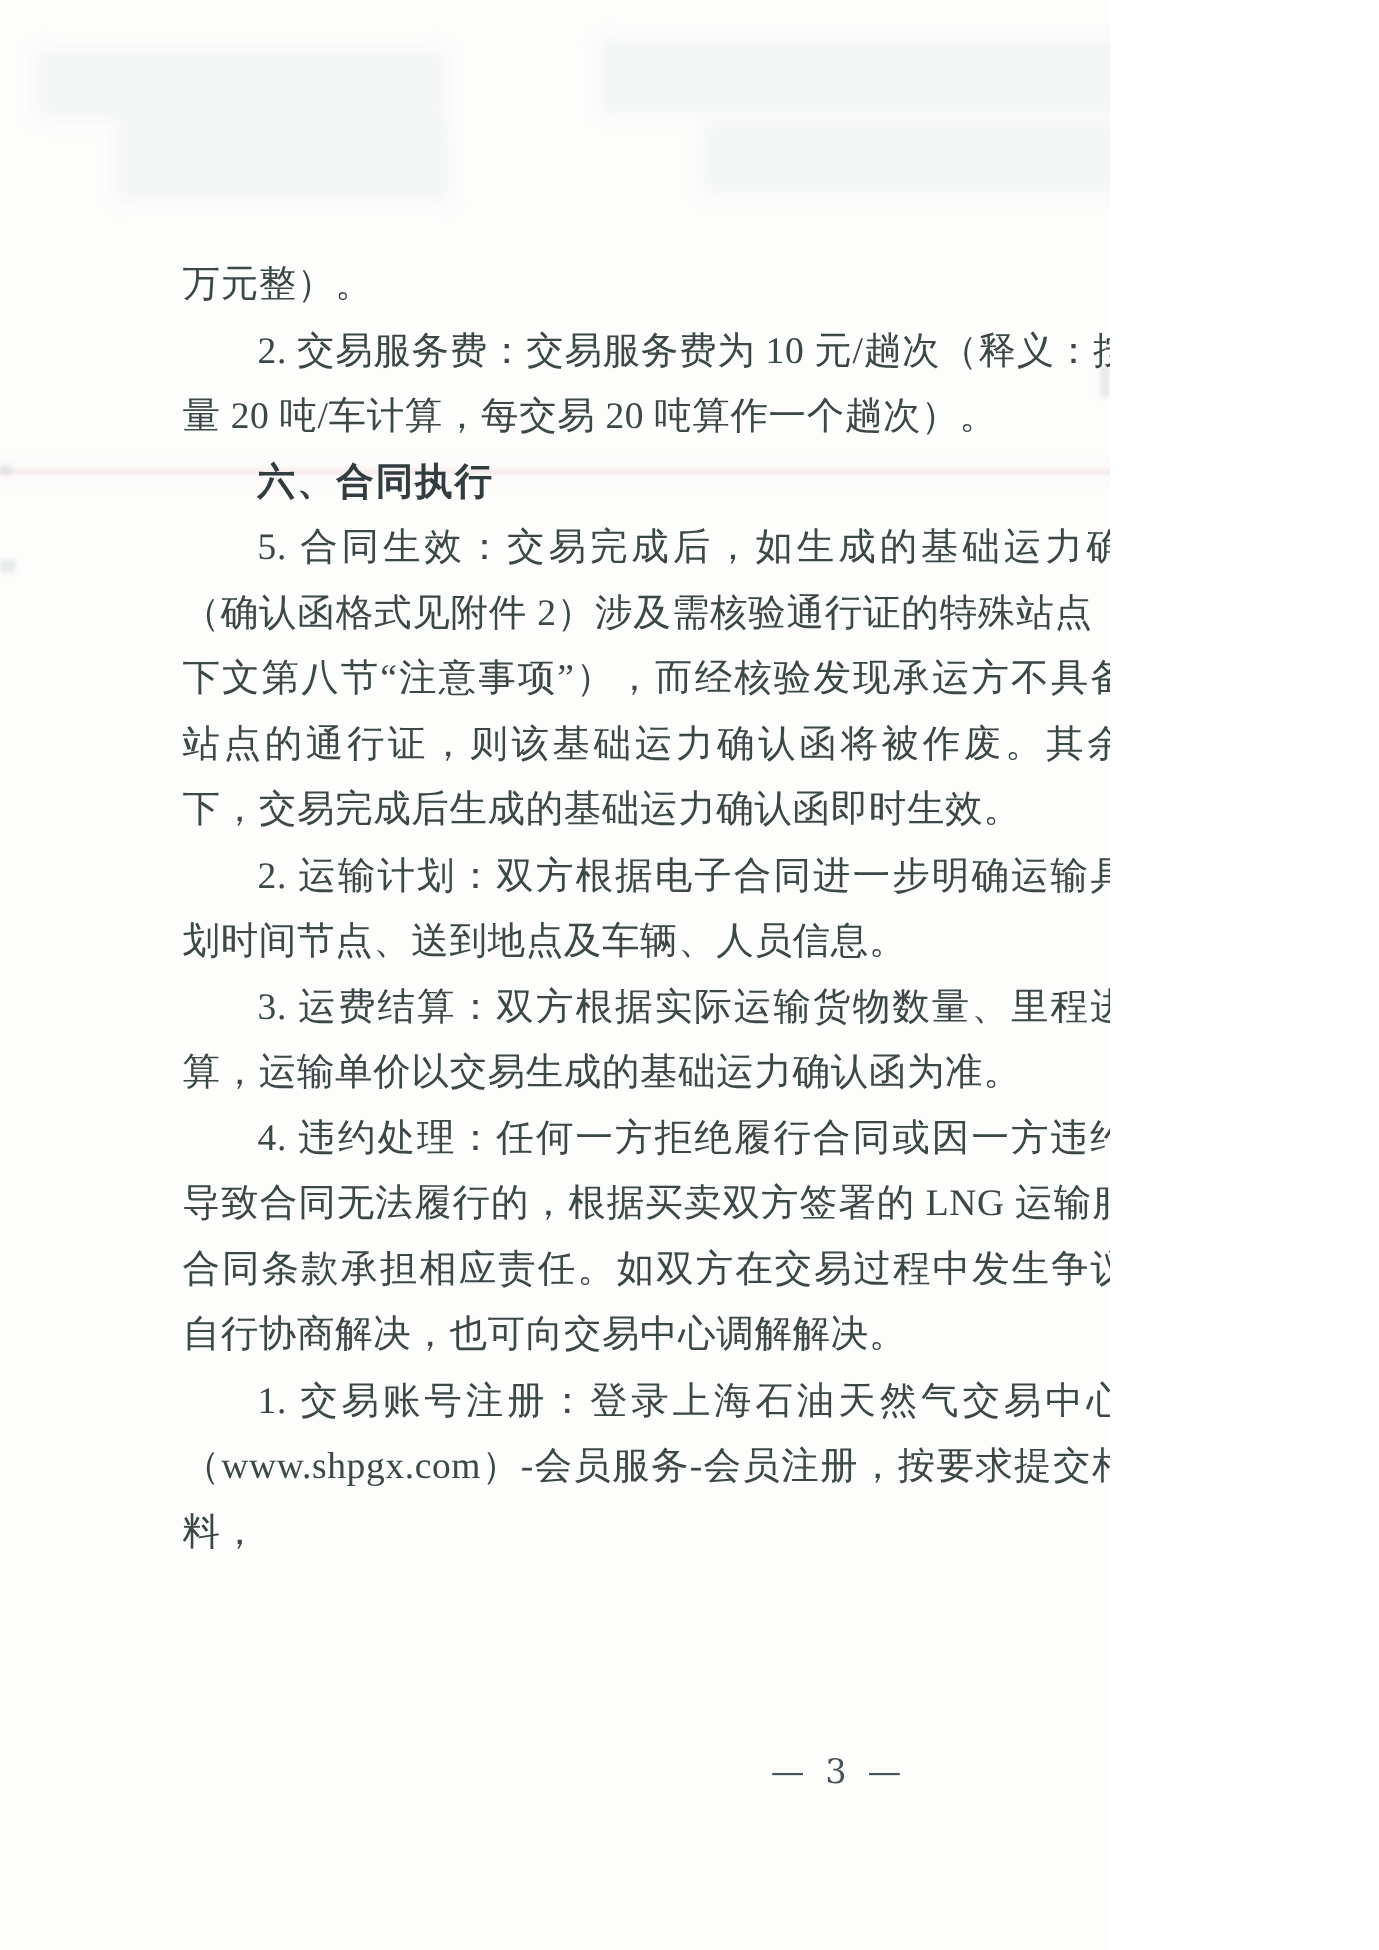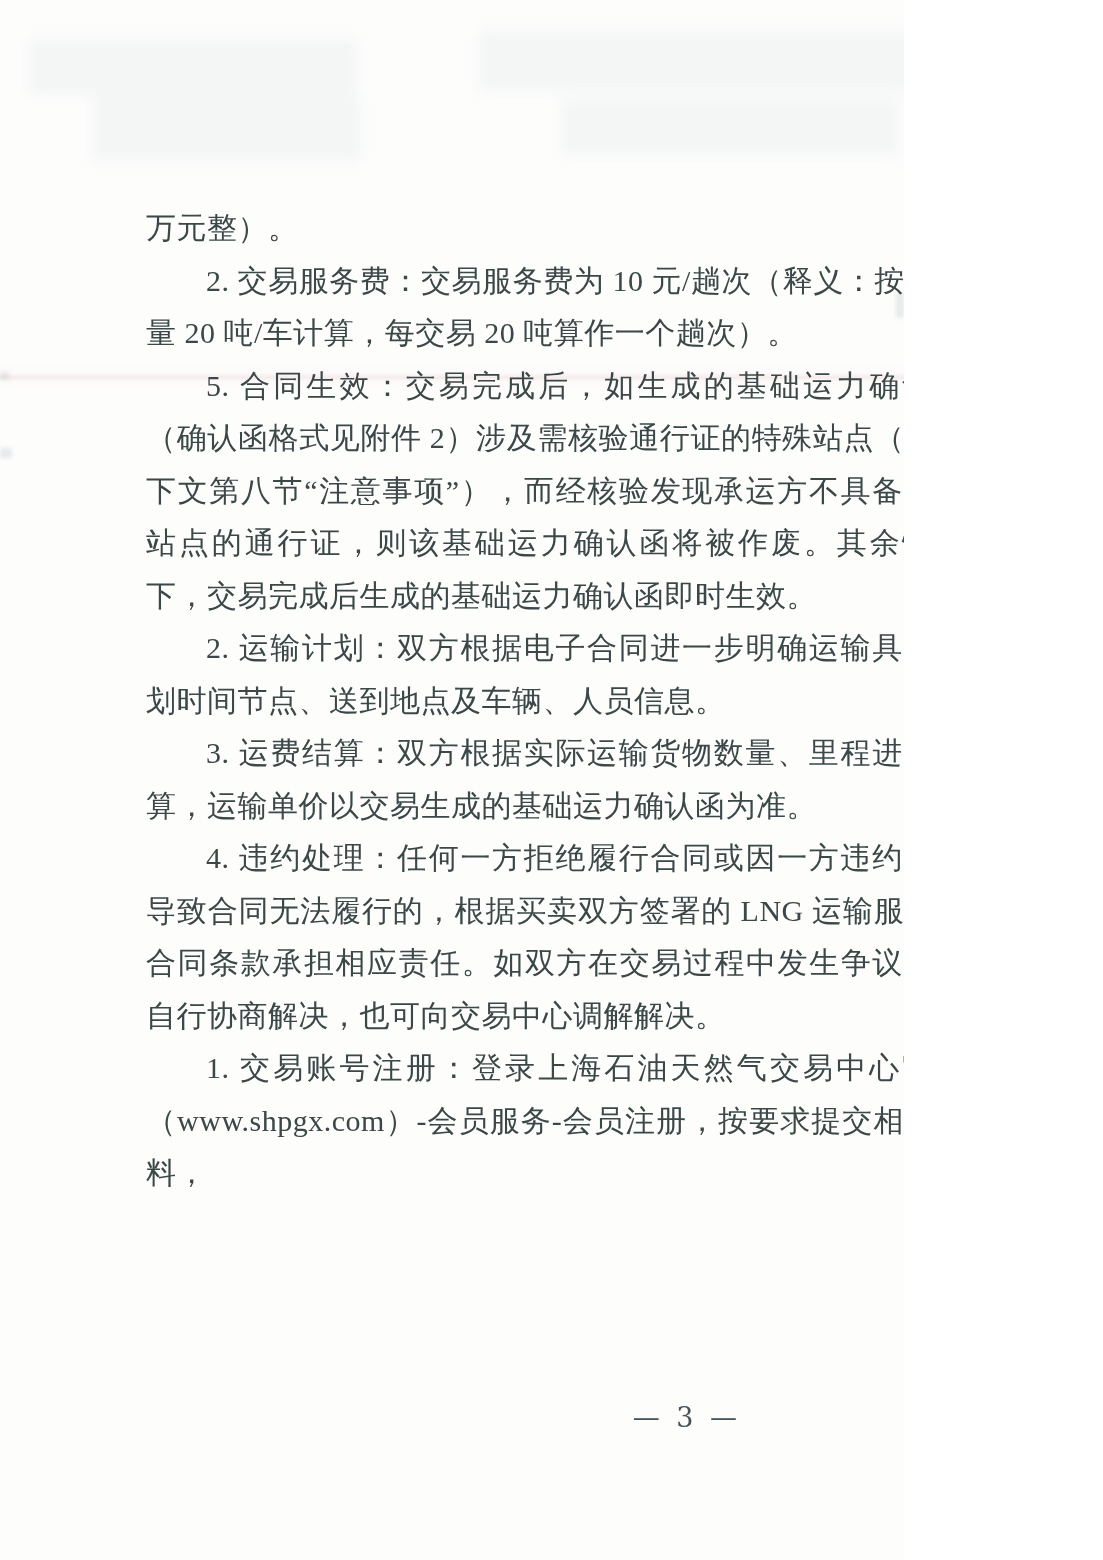--- a/index.html
+++ b/index.html
@@ -7,21 +7,20 @@
     width:1103px;height:1560px;
     background:#ffffff;
     font-family:"Liberation Serif","DejaVu Serif",serif;
     overflow:hidden;
   }
   .page{
     position:relative;
     width:888px;height:1560px;
     background:#fdfdfc;
     overflow:hidden;
-    padding-left:16px;
   }
   
   .artifact{
     position:absolute;
     background:rgba(203,216,218,0.17);
     filter:blur(7px);
     border-radius:6px;
   }
   .art-a{left:28px;top:38px;width:330px;height:58px;}
   .art-b{left:92px;top:96px;width:270px;height:66px;}
@@ -87,20 +86,21 @@
   <div class="artifact art-d"></div>
   <div class="artifact art-e"></div>
   <div class="artifact-band"></div>
   <div class="edge-smudge smudge-left"></div>
   <div class="edge-smudge smudge-left2"></div>
   <div class="edge-smudge smudge-right"></div>
 
   <main class="content">
     <p class="para-flush">万元整）。</p>
     <p class="para-indent">2. 交易服务费：交易服务费为 10 元/趟次（释义：按装载量 20 吨/车计算，每交易 20 吨算作一个趟次）。</p>
+    <p class="heading">六、合同执行</p>
     <p class="para-indent">5. 合同生效：交易完成后，如生成的基础运力确认函（确认函格式见附件 2）涉及需核验通行证的特殊站点（参见下文第八节“注意事项”），而经核验发现承运方不具备相应站点的通行证，则该基础运力确认函将被作废。其余情况下，交易完成后生成的基础运力确认函即时生效。</p>
     <p class="para-indent">2. 运输计划：双方根据电子合同进一步明确运输具体计划时间节点、送到地点及车辆、人员信息。</p>
     <p class="para-indent">3. 运费结算：双方根据实际运输货物数量、里程进行结算，运输单价以交易生成的基础运力确认函为准。</p>
     <p class="para-indent">4. 违约处理：任何一方拒绝履行合同或因一方违约行为导致合同无法履行的，根据买卖双方签署的 LNG 运输服务主合同条款承担相应责任。如双方在交易过程中发生争议，可自行协商解决，也可向交易中心调解解决。</p>
     <p class="para-indent">1. 交易账号注册：登录上海石油天然气交易中心官网（www.shpgx.com）-会员服务-会员注册，按要求提交相关资料，</p>
   </main>
 
   <div class="page-number">— 3 —</div>
 
 </div>

